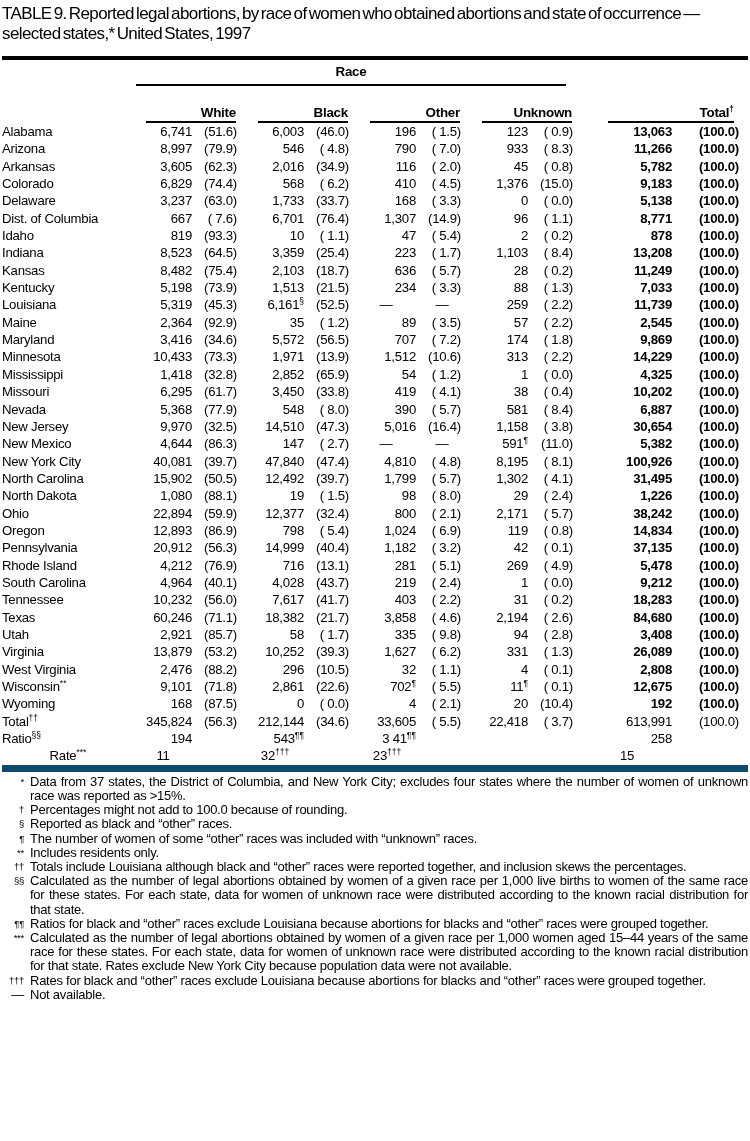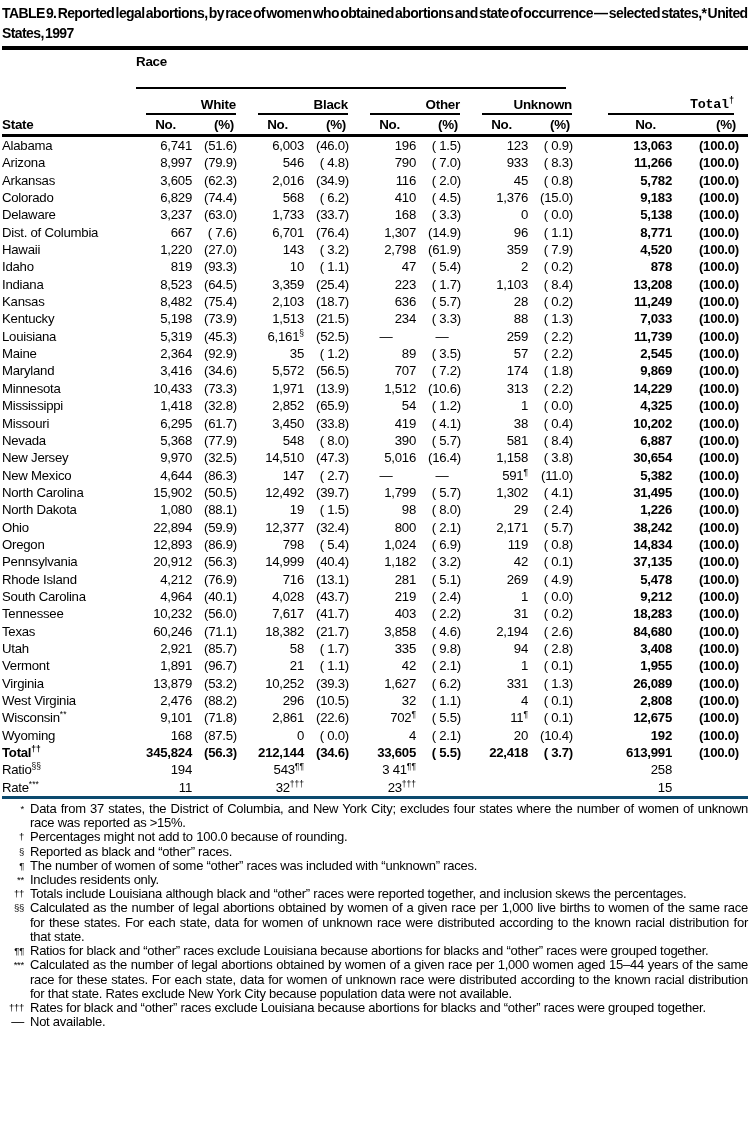--- a/index.html
+++ b/index.html
@@ -1,48 +1,48 @@
 <!DOCTYPE html>
 <html><head>
 <meta charset="utf-8">
 <style>
   html,body { margin:0; padding:0; background:#ffffff; color:#000; }
   body { width:750px; font-family:"Liberation Sans", sans-serif; }
   .page { width:746px; padding:3px 2px 0 2px; }
 
   
-  .title { font-size:14px; line-height:19.5px; font-weight:bold;
-           letter-spacing:-0.6px; word-spacing:-2px; margin:1px 0 3px 0; }
+  .title { font-size:17px; line-height:19.5px; font-weight:normal;
+           letter-spacing:-0.6px; word-spacing:-2px; margin:1px 0 13px 0; }
   .rule-title { height:4px; background:#000; margin-bottom:4px; }
 
   
   table { border-collapse:collapse; table-layout:fixed; width:746px;
           font-size:13.2px; letter-spacing:-0.25px; }
   th,td { padding:0; vertical-align:bottom; overflow:visible; }
   thead th { font-weight:bold; font-size:13.4px; }
   .race-inner { border-bottom:2px solid #000; margin:0 16px 0 2px;
-                text-align:left; padding-bottom:18px; }
+                text-align:center; padding-bottom:5px; }
   .grp-inner  { border-bottom:2px solid #000; text-align:right; padding-bottom:1px; }
   th.grp { padding-top:2px; }
   th.grp .grp-inner { margin:0 10px 0 12px; }
-  th.grp-total .grp-inner { margin:6px 14px 0 26px;font-family:Liberation Mono, monospace; }
+  th.grp-total .grp-inner { margin:17px 14px 0 26px; }
   tr.colhead th { border-bottom:3px solid #000; padding-top:2px; padding-bottom:2px; }
   th.h-state { text-align:left; vertical-align:bottom; }
   th.h-no  { text-align:right; padding-right:18px; }
   th.h-pct { text-align:right; padding-right:12px; }
 
   tbody td { height:17.35px; line-height:17.35px; white-space:pre; }
   td.state { text-align:left; }
   td.no    { text-align:right; padding-right:2px; }
   td.pct   { text-align:right; padding-right:9px; }
   td.dash  { text-align:center; padding-right:4px; }
   td.tot   { font-weight:bold; }
-  tr.bold td { font-weight:bold; }
+  tr.bold td { font-weight:normal; }
   tr.light td.tot { font-weight:normal; }
-  tbody tr.rule-bottom td { border-bottom:3px solid #0c4a6e; }
+  tbody tr.rule-bottom td { border-bottom:7px solid #0c4a6e;text-align:center; }
   sup { font-size:8.5px; line-height:0; vertical-align:super; letter-spacing:0; }
 
   
   .footnotes { margin-top:3px; font-size:13px; line-height:14.2px;
                letter-spacing:-0.25px; width:746px; }
   .fn { display:flex; align-items:flex-start; }
   .fn-marker { flex:0 0 22px; text-align:right; padding-right:6px;
                font-size:9.5px; line-height:14.2px; font-weight:normal; }
   .fn-marker.fn-dash { font-size:13px; }
   .fn-text { flex:1; text-align:justify; }
@@ -88,33 +88,20 @@
         <th colspan="2" class="grp">
             <div class="grp-inner"><span class="grp-label">Other</span></div>
           </th>
         <th colspan="2" class="grp">
             <div class="grp-inner"><span class="grp-label">Unknown</span></div>
           </th>
         <th colspan="2" class="grp grp-total">
             <div class="grp-inner"><span class="grp-label">Total<sup>†</sup></span></div>
           </th>
       </tr>
-      <tr class="colhead">
-        <th class="h-state">State</th>
-        <th class="h-no">No.</th>
-        <th class="h-pct">(%)</th>
-        <th class="h-no">No.</th>
-        <th class="h-pct">(%)</th>
-        <th class="h-no">No.</th>
-        <th class="h-pct">(%)</th>
-        <th class="h-no">No.</th>
-        <th class="h-pct">(%)</th>
-        <th class="h-no">No.</th>
-        <th class="h-pct">(%)</th>
-      </tr>
     </thead>
     <tbody id="table-body">
         <tr>
           <td class="state">Alabama</td>
           <td class="no">6,741</td>
           <td class="pct">(51.6)</td>
           <td class="no">6,003</td>
           <td class="pct">(46.0)</td>
           <td class="no">196</td>
           <td class="pct">( 1.5)</td>
@@ -182,33 +169,20 @@
           <td class="no">6,701</td>
           <td class="pct">(76.4)</td>
           <td class="no">1,307</td>
           <td class="pct">(14.9)</td>
           <td class="no">96</td>
           <td class="pct">( 1.1)</td>
           <td class="no tot">8,771</td>
           <td class="pct tot">(100.0)</td>
         </tr>
         <tr>
-          <td class="state">Hawaii</td>
-          <td class="no">1,220</td>
-          <td class="pct">(27.0)</td>
-          <td class="no">143</td>
-          <td class="pct">( 3.2)</td>
-          <td class="no">2,798</td>
-          <td class="pct">(61.9)</td>
-          <td class="no">359</td>
-          <td class="pct">( 7.9)</td>
-          <td class="no tot">4,520</td>
-          <td class="pct tot">(100.0)</td>
-        </tr>
-        <tr>
           <td class="state">Idaho</td>
           <td class="no">819</td>
           <td class="pct">(93.3)</td>
           <td class="no">10</td>
           <td class="pct">( 1.1)</td>
           <td class="no">47</td>
           <td class="pct">( 5.4)</td>
           <td class="no">2</td>
           <td class="pct">( 0.2)</td>
           <td class="no tot">878</td>
@@ -364,20 +338,33 @@
           <td class="no">147</td>
           <td class="pct">( 2.7)</td>
           <td class="no dash">—</td>
           <td class="pct dash">—</td>
           <td class="no">591<sup>¶</sup></td>
           <td class="pct">(11.0)</td>
           <td class="no tot">5,382</td>
           <td class="pct tot">(100.0)</td>
         </tr>
         <tr>
+          <td class="state">New York City</td>
+          <td class="no">40,081</td>
+          <td class="pct">(39.7)</td>
+          <td class="no">47,840</td>
+          <td class="pct">(47.4)</td>
+          <td class="no">4,810</td>
+          <td class="pct">( 4.8)</td>
+          <td class="no">8,195</td>
+          <td class="pct">( 8.1)</td>
+          <td class="no tot">100,926</td>
+          <td class="pct tot">(100.0)</td>
+        </tr>
+        <tr>
           <td class="state">North Carolina</td>
           <td class="no">15,902</td>
           <td class="pct">(50.5)</td>
           <td class="no">12,492</td>
           <td class="pct">(39.7)</td>
           <td class="no">1,799</td>
           <td class="pct">( 5.7)</td>
           <td class="no">1,302</td>
           <td class="pct">( 4.1)</td>
           <td class="no tot">31,495</td>
@@ -491,33 +478,20 @@
           <td class="state">Utah</td>
           <td class="no">2,921</td>
           <td class="pct">(85.7)</td>
           <td class="no">58</td>
           <td class="pct">( 1.7)</td>
           <td class="no">335</td>
           <td class="pct">( 9.8)</td>
           <td class="no">94</td>
           <td class="pct">( 2.8)</td>
           <td class="no tot">3,408</td>
-          <td class="pct tot">(100.0)</td>
-        </tr>
-        <tr>
-          <td class="state">Vermont</td>
-          <td class="no">1,891</td>
-          <td class="pct">(96.7)</td>
-          <td class="no">21</td>
-          <td class="pct">( 1.1)</td>
-          <td class="no">42</td>
-          <td class="pct">( 2.1)</td>
-          <td class="no">1</td>
-          <td class="pct">( 0.1)</td>
-          <td class="no tot">1,955</td>
           <td class="pct tot">(100.0)</td>
         </tr>
         <tr>
           <td class="state">Virginia</td>
           <td class="no">13,879</td>
           <td class="pct">(53.2)</td>
           <td class="no">10,252</td>
           <td class="pct">(39.3)</td>
           <td class="no">1,627</td>
           <td class="pct">( 6.2)</td>

